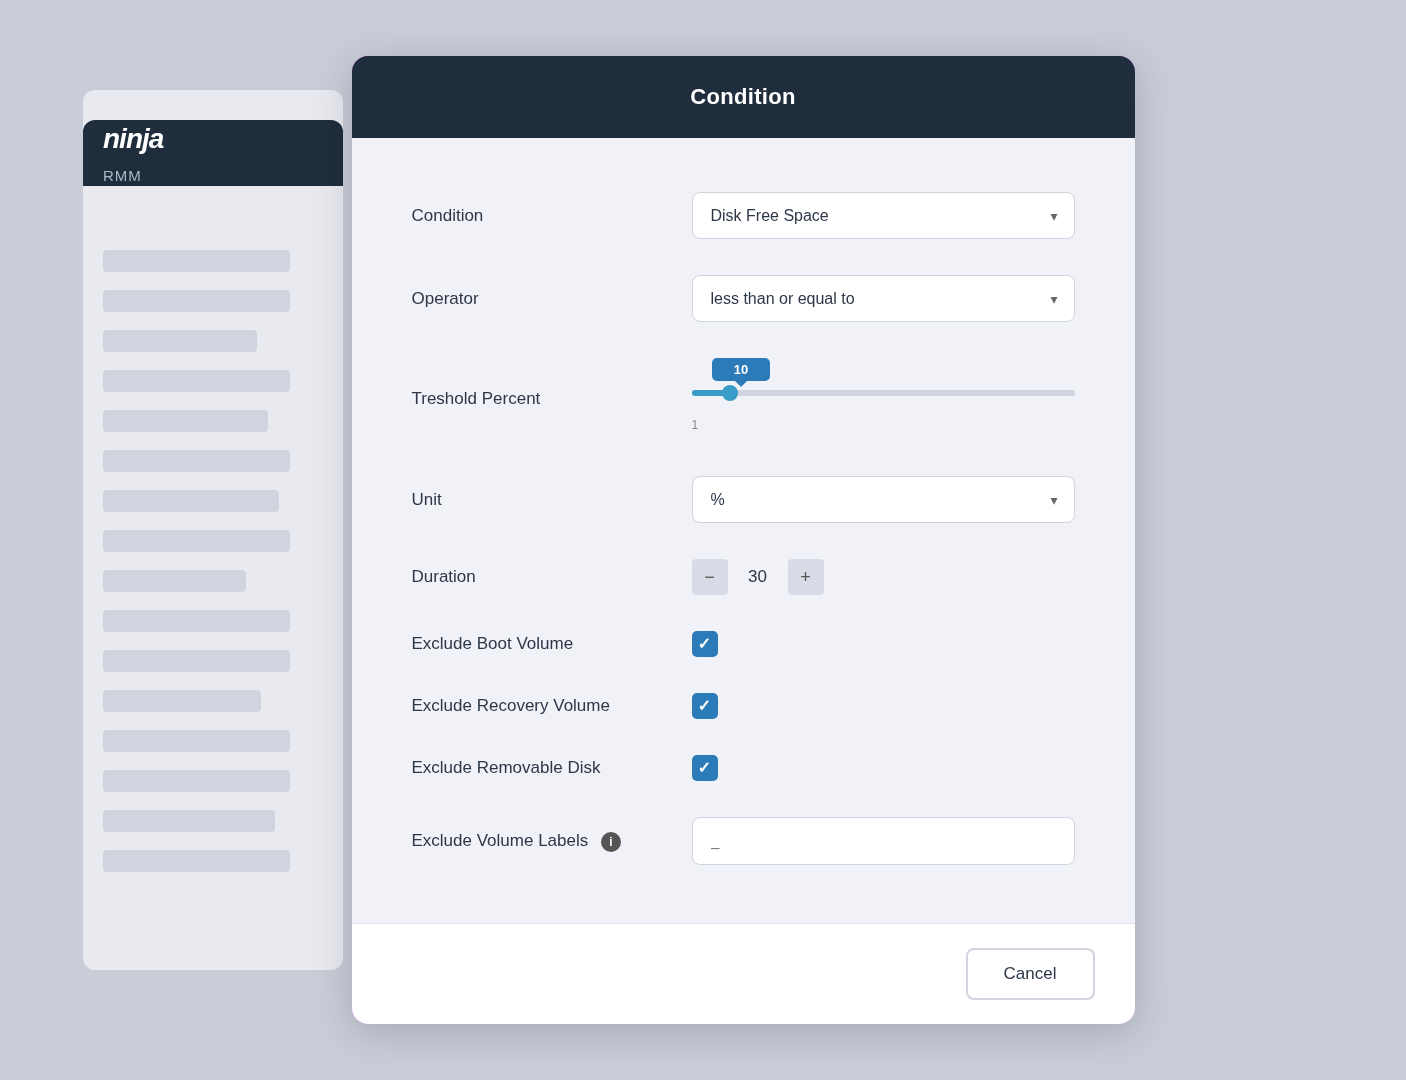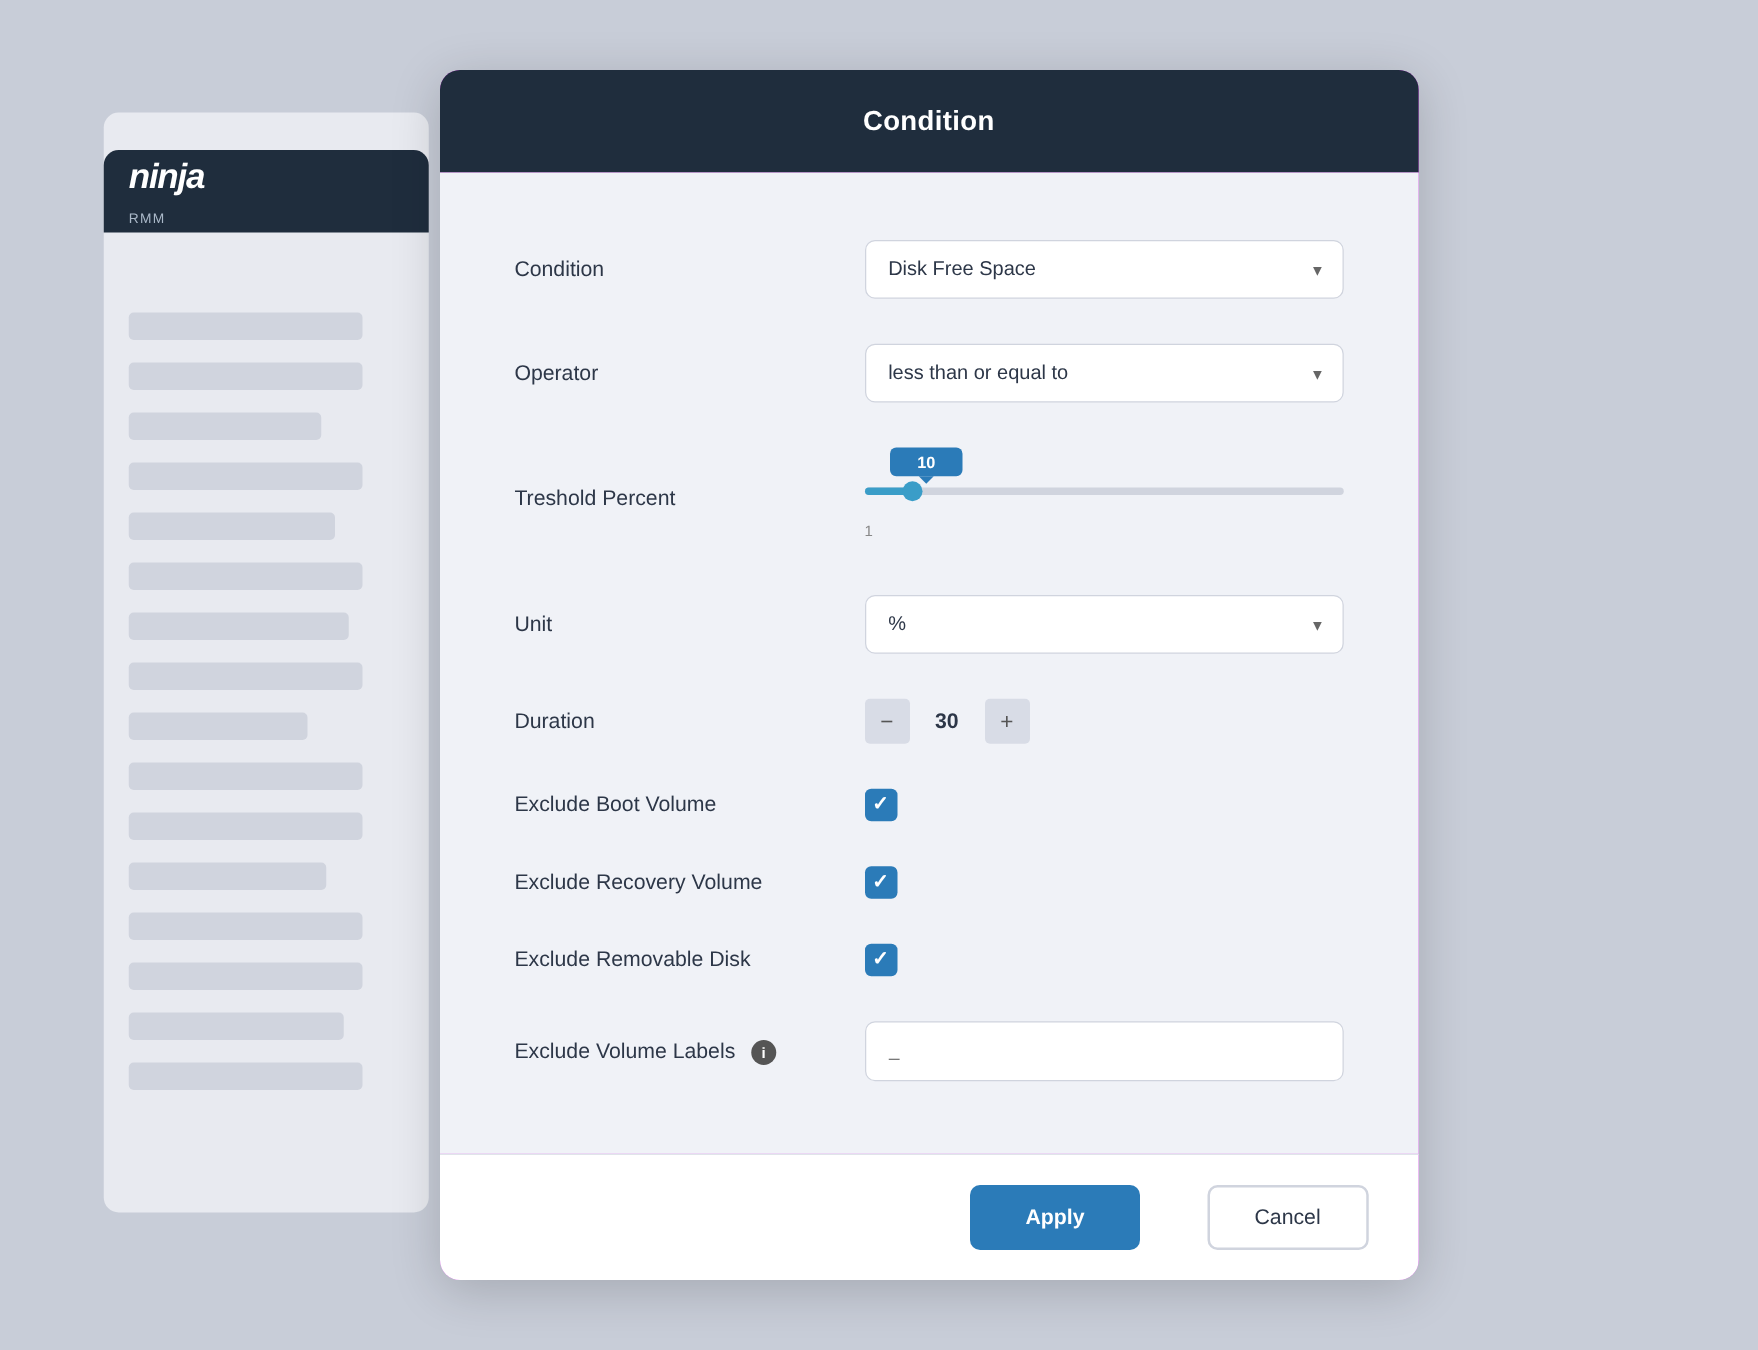--- a/index.html
+++ b/index.html
@@ -228,21 +228,21 @@
       display: flex;
       align-items: center;
       justify-content: center;
       font-weight: 400;
     }
 
     .stepper-value {
       width: 60px;
       text-align: center;
       font-size: 17px;
-      font-weight: 700;
+      font-weight: 400;
       color: #2d3748;
       padding: 0 12px;
     }
 
     
     .checkbox-wrapper {
       display: flex;
       align-items: center;
     }
 
@@ -344,21 +344,21 @@
     .ninja-logo {
       color: white;
       font-size: 28px;
       font-weight: 900;
       font-style: italic;
       letter-spacing: -1px;
     }
 
     .ninja-rmm {
       color: #aab8c8;
-      font-size: 11px;
+      font-size: 15px;
       letter-spacing: 1px;
       margin-top: 12px;
     }
 
     .ninja-logo-container {
       display: flex;
       flex-direction: column;
     }
   </style>
 </head>
@@ -510,17 +510,16 @@
           <span class="info-icon">i</span>
         </div>
         <div class="form-control-wrapper">
           <input type="text" class="text-input" placeholder="_" value="" style="">
         </div>
       </div>
 
     </div>
 
     <div class="modal-footer">
-      <button class="btn-apply">Apply</button>
       <button class="btn-cancel">Cancel</button>
     </div>
   </div>
 </div>
 
 </body></html>

